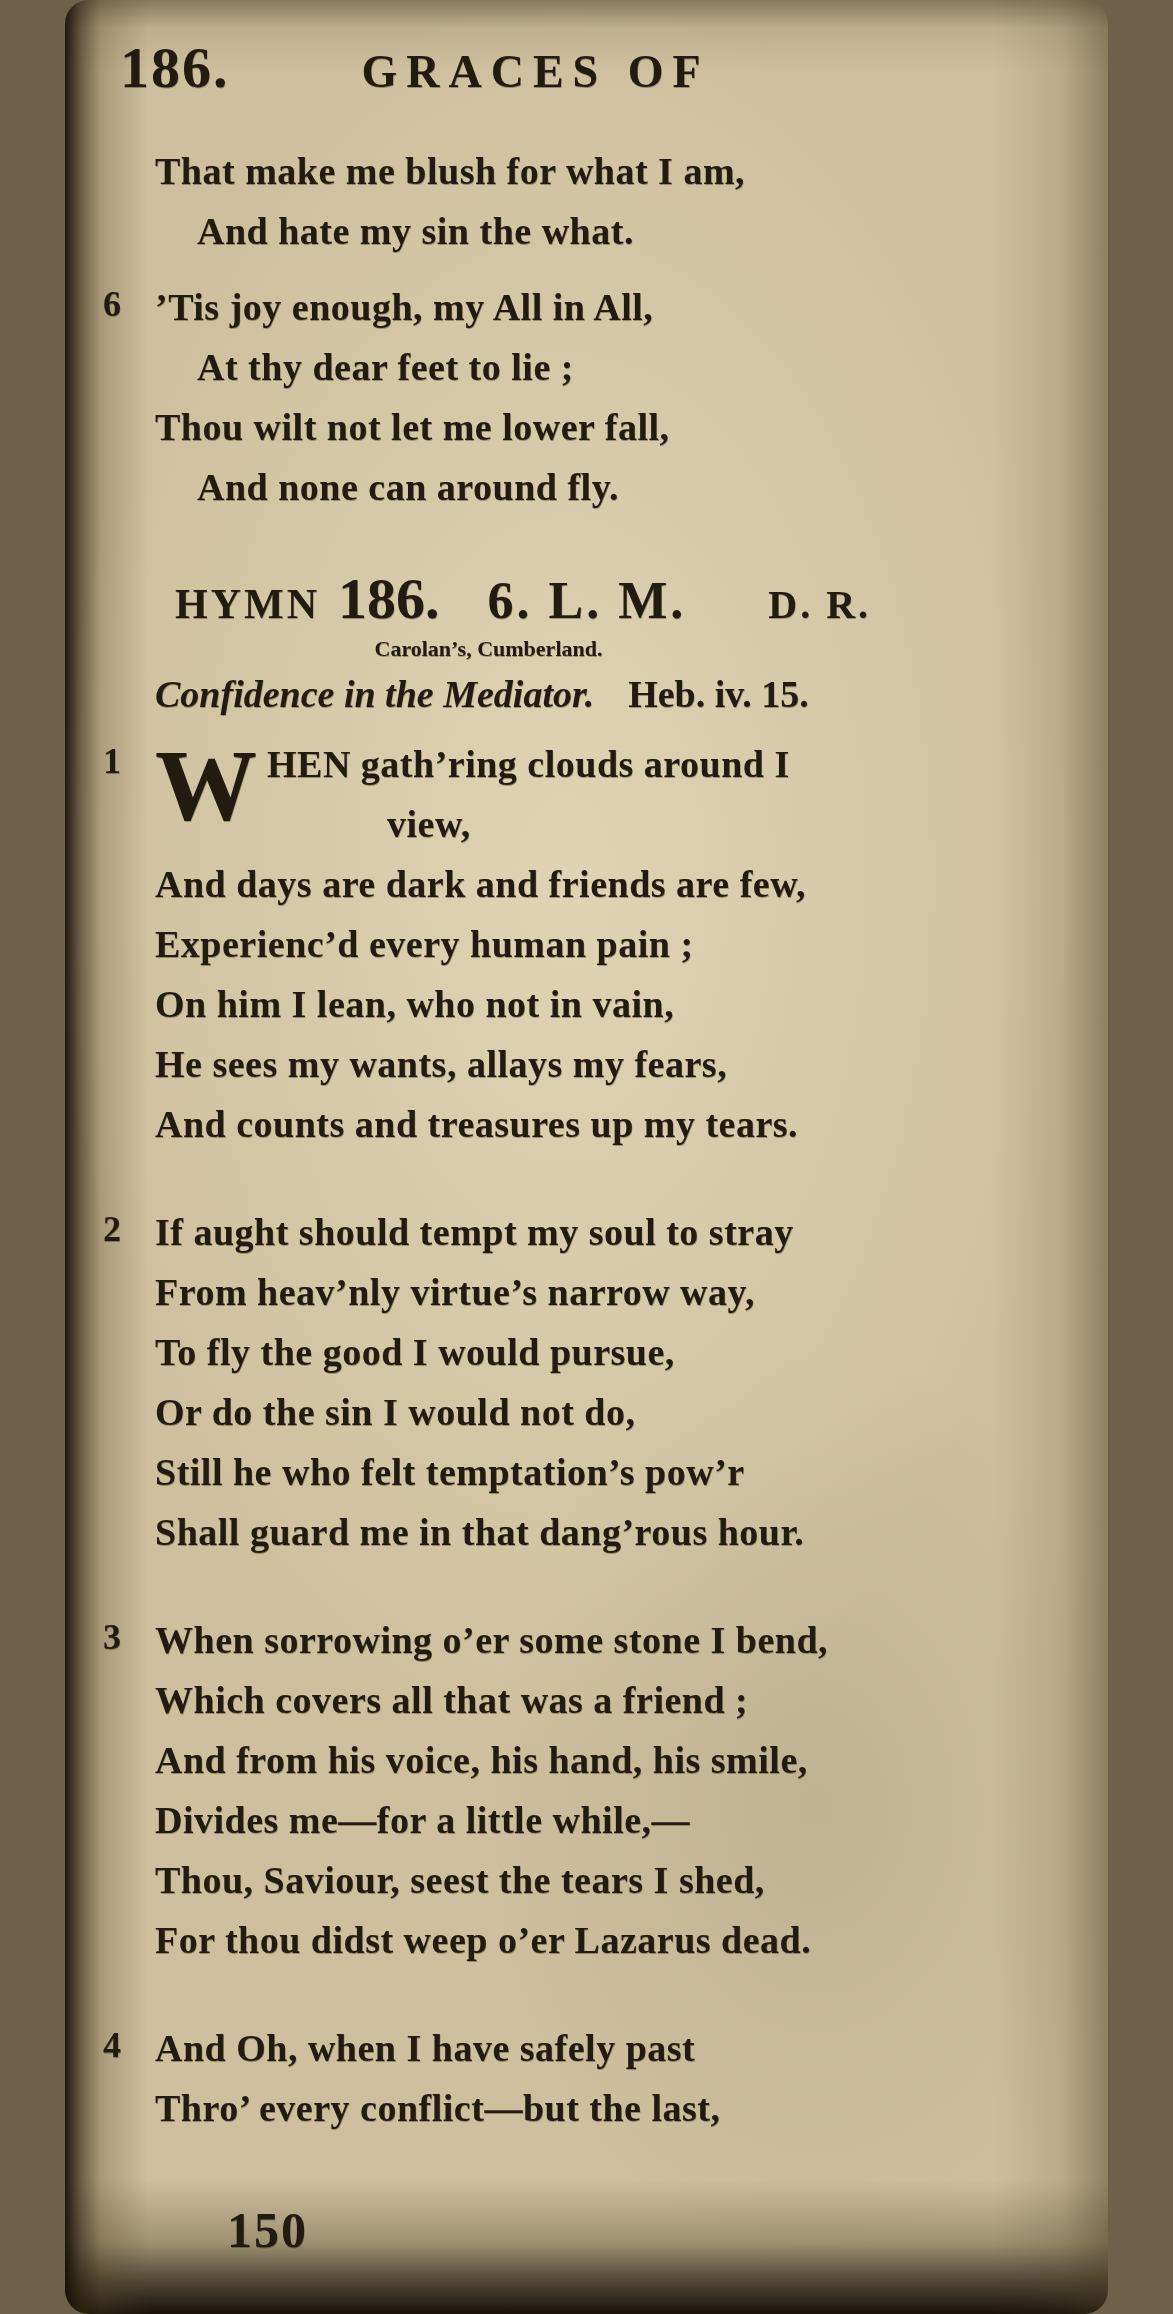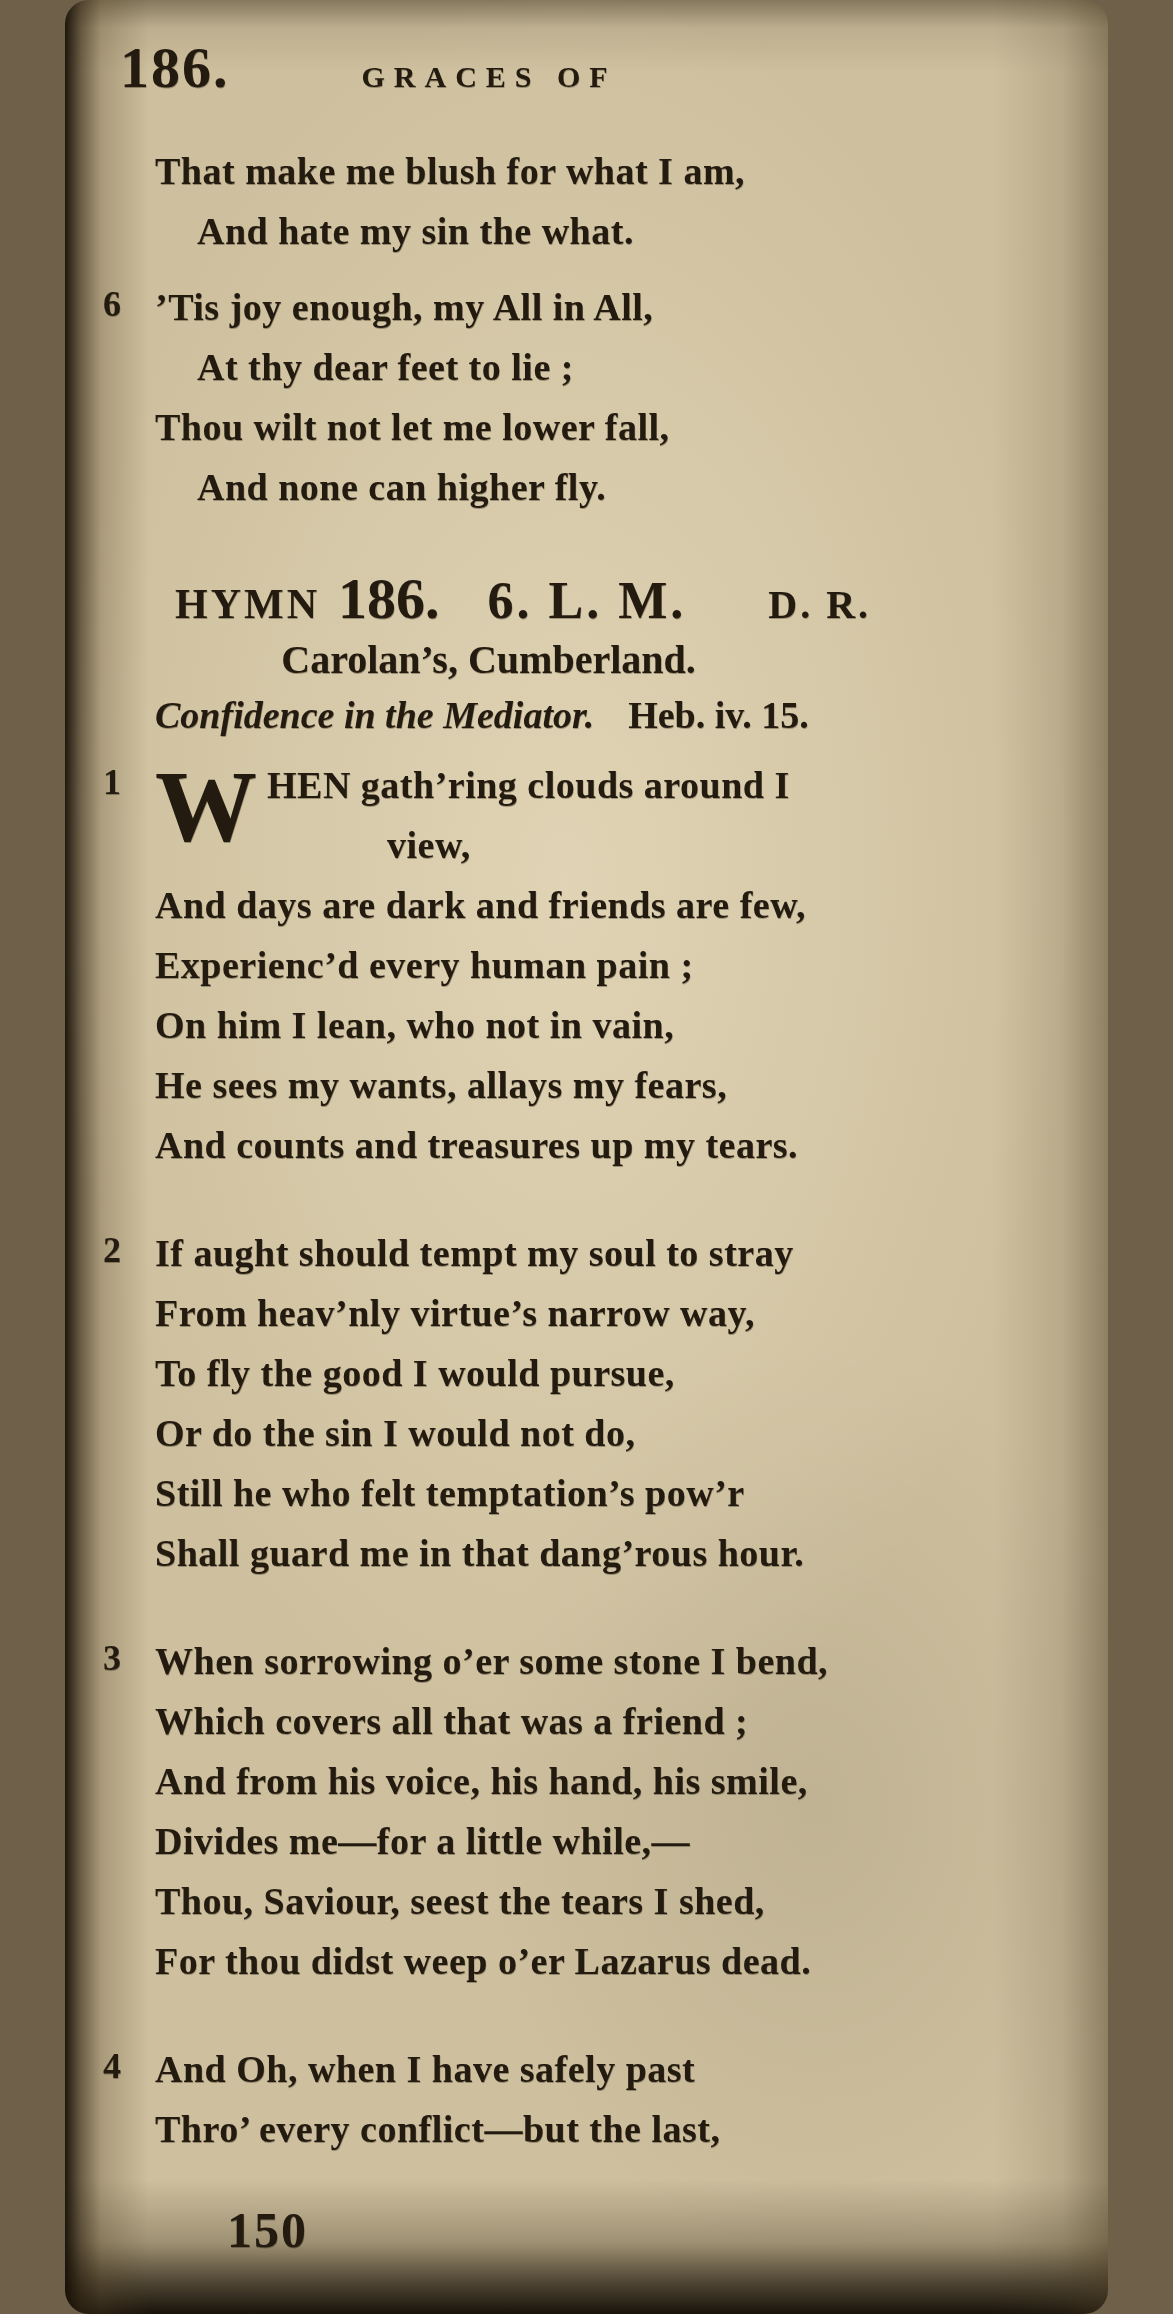--- a/index.html
+++ b/index.html
@@ -27,21 +27,21 @@
   }
   .content {
     position: relative;
     padding: 34px 56px 0 90px;
     text-shadow: 0.5px 0.5px 0 rgba(40,28,12,0.35);
   }
 
   
   .page-header { display: flex; align-items: baseline; margin: 0 0 40px -35px; }
   .header-number { font-size: 58px; font-weight: 700; letter-spacing: 2px; }
-  .header-title  { font-size: 30px; font-weight: 700; letter-spacing: 9px; margin-left: 132px; }
+  .header-title  { font-size: 46px; font-weight: 700; letter-spacing: 9px; margin-left: 132px; }
 
   
   .stanza { position: relative; margin-bottom: 48px; }
   .stanza.tight { margin-bottom: 16px; }
   .line {
     font-size: 38px;
     font-weight: 700;
     line-height: 60px;
     letter-spacing: 0.5px;
     white-space: nowrap;
@@ -54,21 +54,21 @@
     font-size: 36px;
     font-weight: 700;
   }
 
   
   .hymn-heading { display: flex; align-items: baseline; margin: 6px 0 4px 20px; }
   .hymn-label  { font-size: 42px; font-weight: 700; letter-spacing: 3px; }
   .hymn-number { font-size: 58px; font-weight: 700; margin-left: 18px; }
   .hymn-meter  { font-size: 52px; font-weight: 700; margin-left: 48px; letter-spacing: 3px; }
   .hymn-attr   { font-size: 40px; font-weight: 700; margin-left: 82px; letter-spacing: 3px; }
-  .tune-line   { text-align: center; font-size: 40px; font-weight: 700; margin: 4px 230px 10px 0; }
+  .tune-line   { text-align: center; font-size: 22px; font-weight: 700; margin: 4px 230px 10px 0; }
   .title-line  { font-size: 38px; font-weight: 700; margin-bottom: 18px; white-space: nowrap; }
   .title-italic { font-style: italic; margin-right: 34px; }
 
   
   .opening { display: flex; align-items: flex-start; }
   .dropcap {
     font-size: 102px;
     line-height: 104px;
     font-weight: 700;
     margin-right: 10px;
@@ -100,21 +100,21 @@
     <div class="stanza tight">
       <div class="line">That make me blush for what I am,</div>
       <div class="line indent-2">And hate my sin the what.</div>
     </div>
 
     <div class="stanza">
       <span class="vnum">6</span>
       <div class="line">’Tis joy enough, my All in All,</div>
       <div class="line indent-2">At thy dear feet to lie ;</div>
       <div class="line">Thou wilt not let me lower fall,</div>
-      <div class="line indent-2">And none can higher fly.</div>
+      <div class="line indent-2">And none can around fly.</div>
     </div>
 
     <div class="hymn-heading">
       <span class="hymn-label">HYMN</span>
       <span class="hymn-number">186.</span>
       <span class="hymn-meter">6. L. M.</span>
       <span class="hymn-attr">D. R.</span>
     </div>
 
     <div class="tune-line">Carolan’s, Cumberland.</div>

